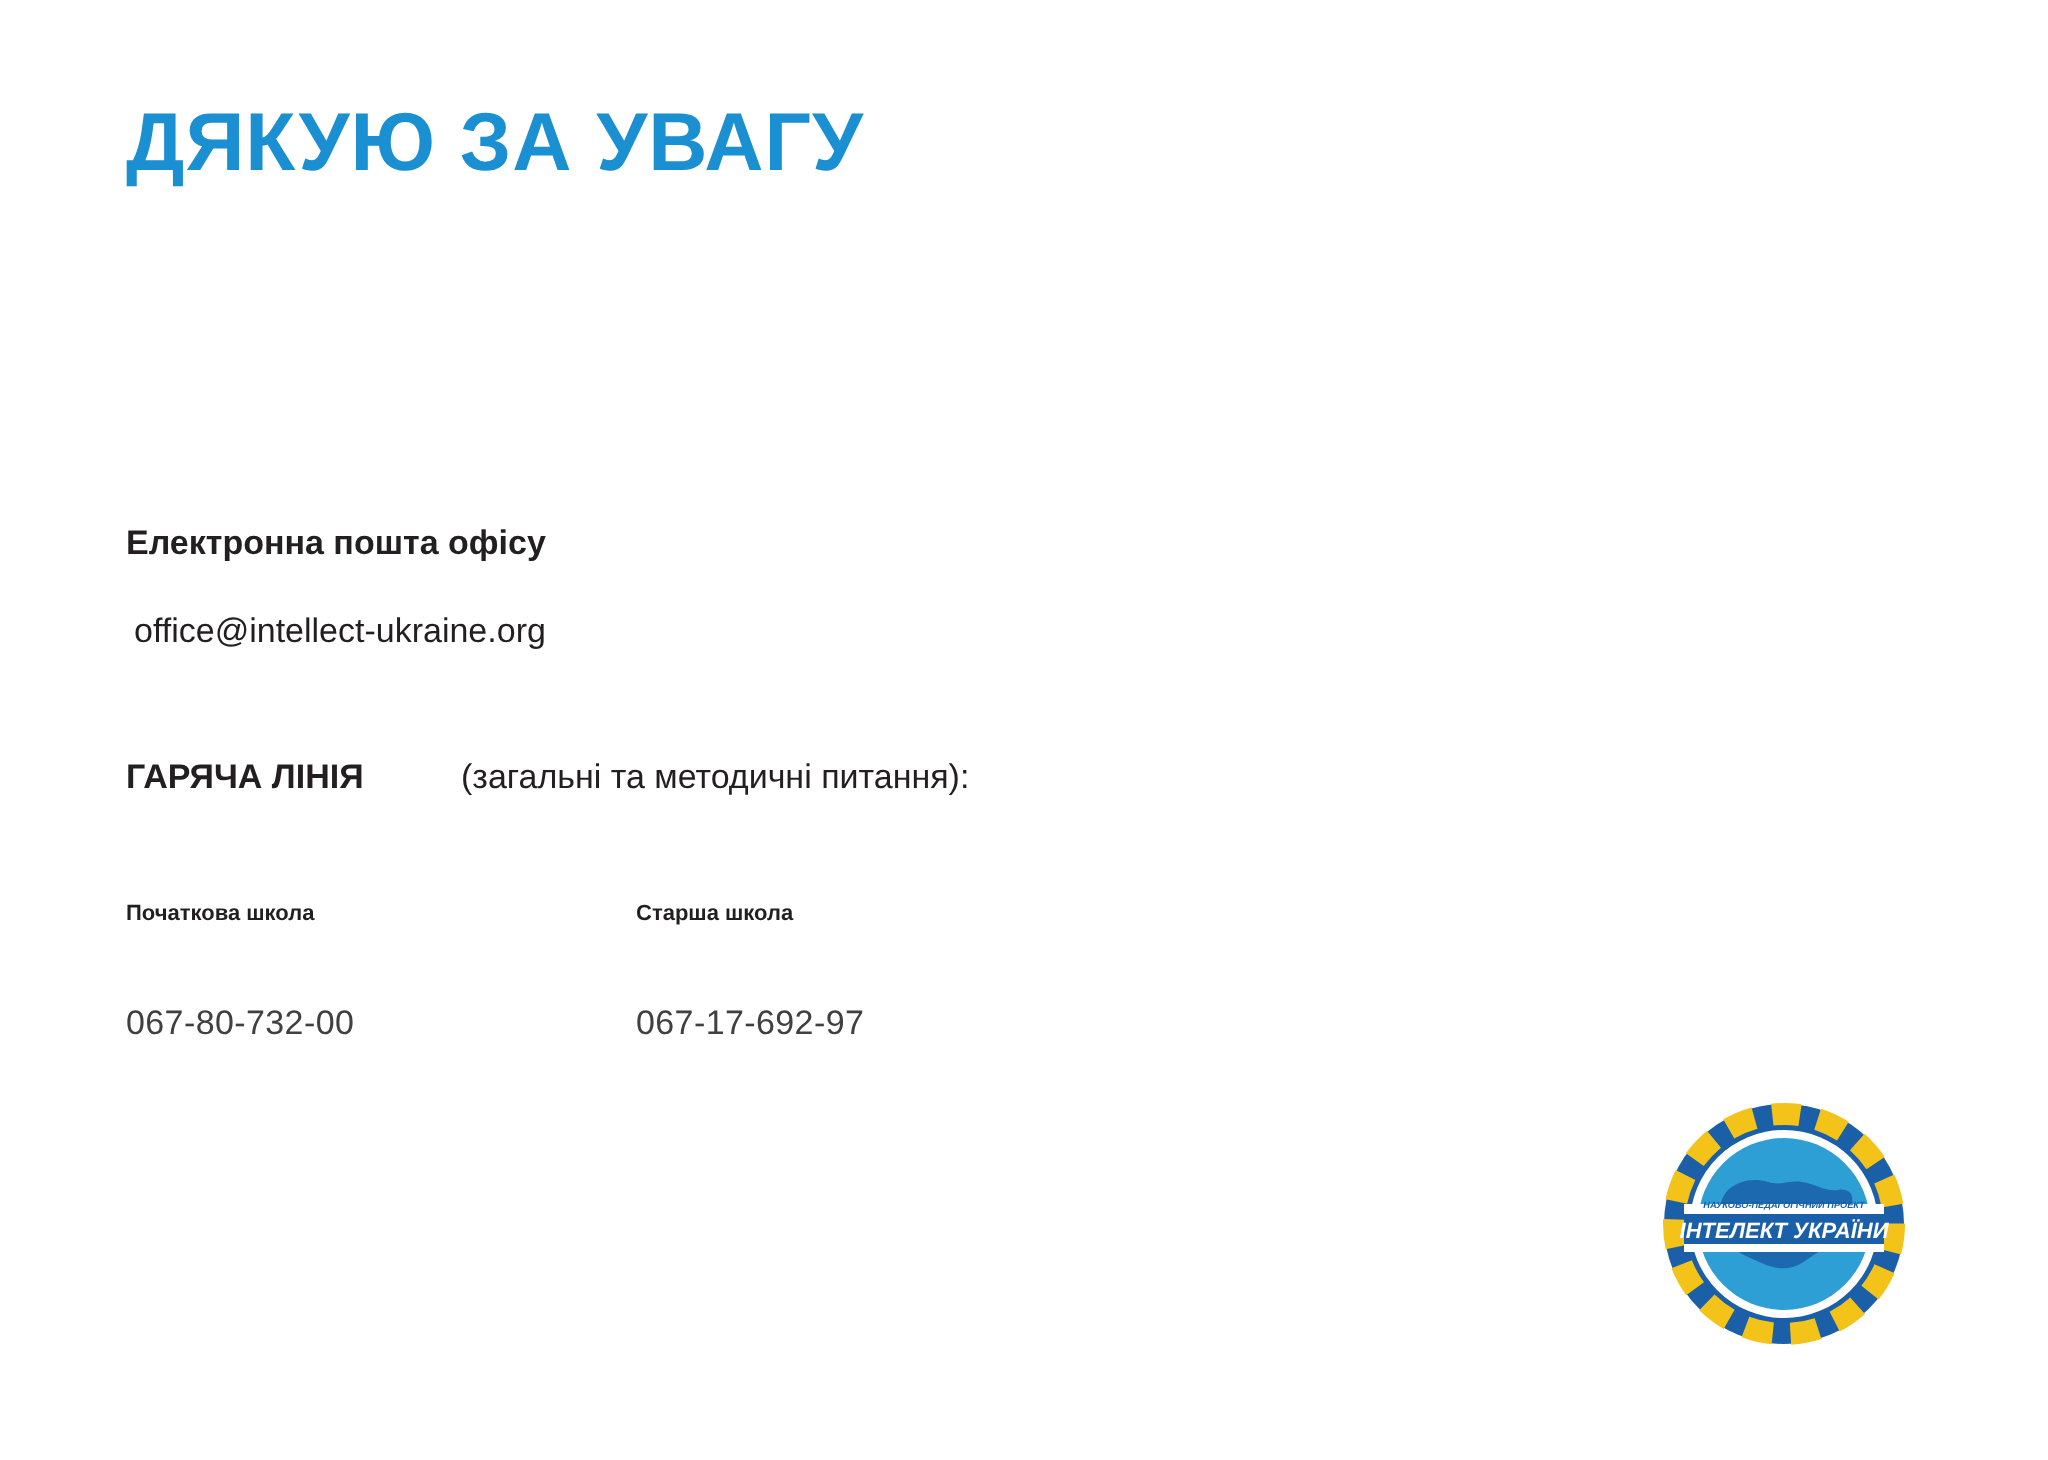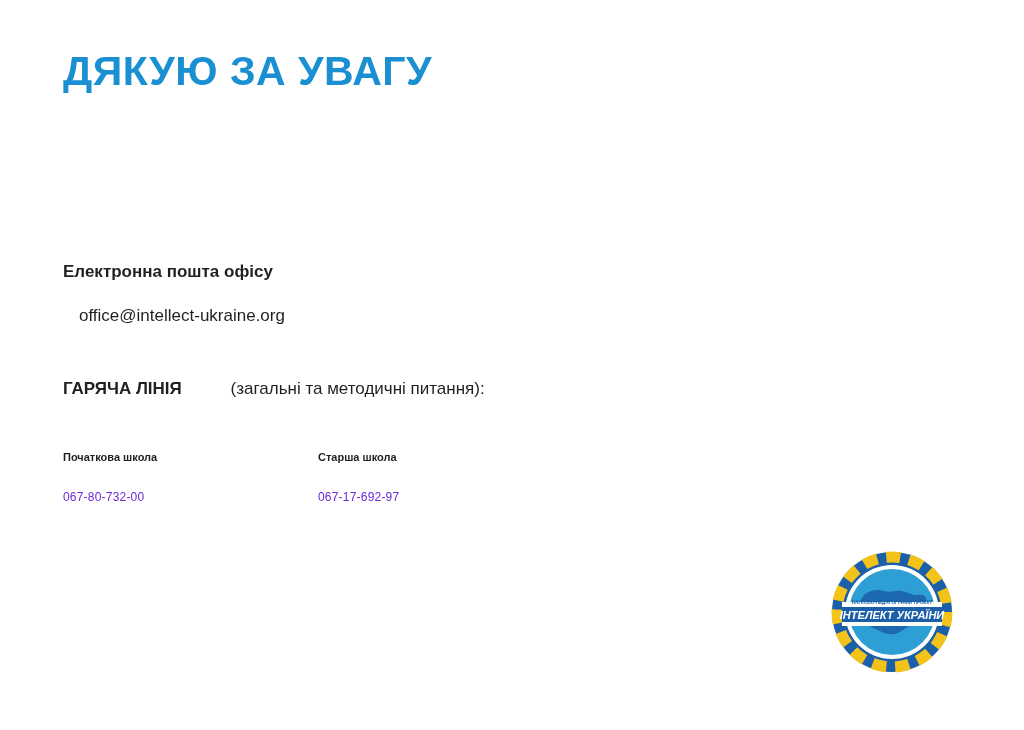--- a/index.html
+++ b/index.html
@@ -49,21 +49,21 @@
     color: #231f20;
     line-height: 1.2;
     margin: 0;
   }
 
   .value-text {
     font-size: 17px;
     font-weight: normal;
     color: #231f20;
     line-height: 1.2;
-    margin: 16px;
+    margin: 4px;
   }
 
   .email-row {
     margin-top: 24px;
   }
 
   .hotline-row {
     margin-top: 52px;
   }
 
@@ -87,24 +87,25 @@
   }
 
   .col-head {
     font-size: 11px;
     font-weight: bold;
     color: #231f20;
     margin-bottom: 27px;
   }
 
   .phone {
-    font-size: 12px;
-    color: #6d28d9;
+    font-size: 17px;
+    color: #404040;
     margin-bottom: 16px;
     letter-spacing: 0.2px;
+    margin-top: 12px;
   }
 
   
   .logo {
     position: absolute;
     left: 818px;
     top: 548px;
     width: 148px;
     height: 128px;
     font-style: italic;

